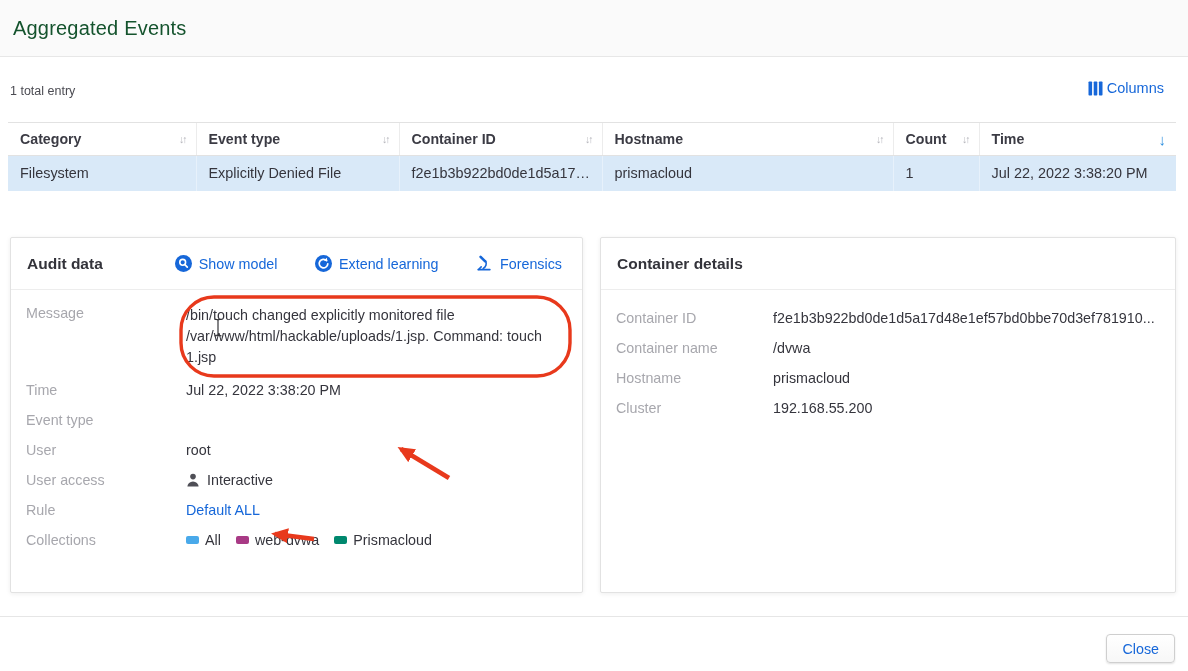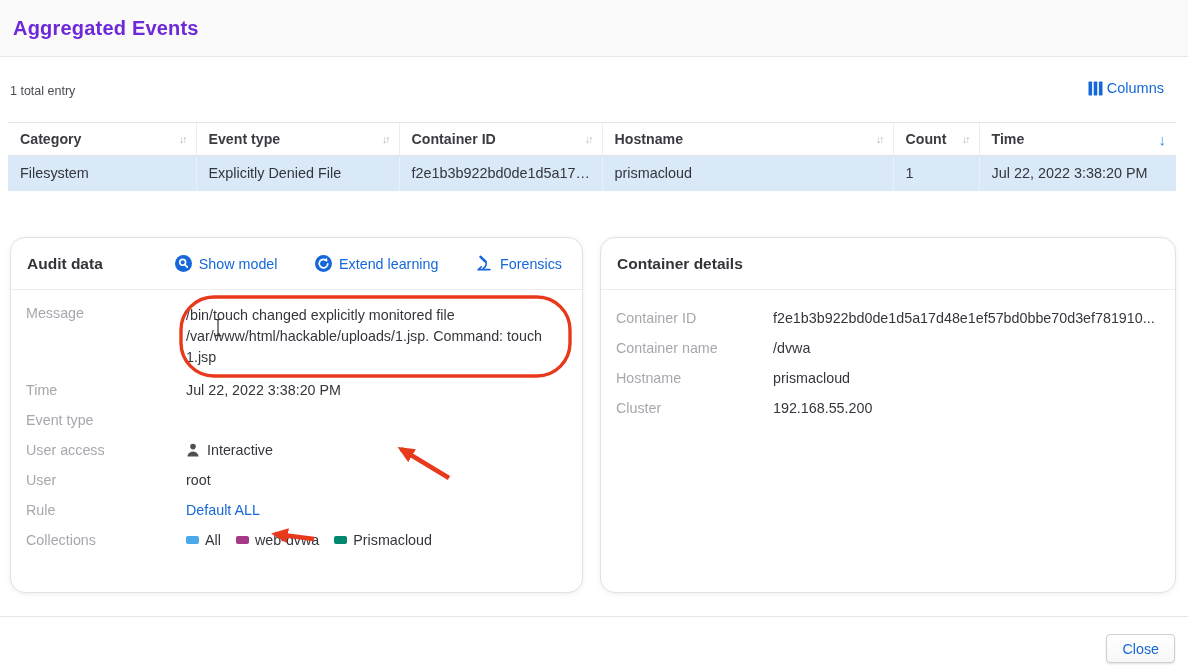--- a/index.html
+++ b/index.html
@@ -6,38 +6,38 @@
     --accent:#1667d9;
     --annotation:#e8391c;
   }
   *{box-sizing:border-box;margin:0;padding:0;}
   html,body{background:#fff;}
   body{font-family:"Liberation Sans",sans-serif;color:#3a3a42;}
   .screen{position:relative;width:1188px;height:671px;background:#fff;overflow:hidden;}
 
   
   .titlebar{position:absolute;left:0;top:0;width:100%;height:57px;background:#fafafa;border-bottom:1px solid #e7e7e7;display:flex;align-items:center;padding-left:13px;}
-  .titlebar h1{font-size:20px;font-weight:700;color:#6d28d9;letter-spacing:.2px;}
+  .titlebar h1{font-size:20px;font-weight:400;color:#14532d;letter-spacing:.2px;}
 
   
   .total-entries{position:absolute;left:10px;top:84px;font-size:12.5px;color:#4b4b52;}
   .columns-btn{position:absolute;right:24px;top:80px;display:flex;align-items:center;gap:4px;background:none;border:none;color:var(--accent);font-size:14.5px;font-family:inherit;cursor:pointer;}
 
   
   table.events{position:absolute;left:8px;top:122px;width:1168px;border-collapse:collapse;table-layout:fixed;}
   table.events th{height:33px;background:#fff;border-top:1px solid #e2e2e2;border-bottom:1px solid #e2e2e2;font-size:14.2px;font-weight:bold;color:#3b3b44;text-align:left;padding:0 10px 0 12px;}
   table.events th + th{border-left:1px solid #ececec;}
   .th-inner{display:flex;align-items:center;justify-content:space-between;gap:4px;}
   .sorters{font-size:10.5px;color:#b6b6bc;letter-spacing:-2px;white-space:nowrap;flex:none;}
   .sorted-desc{font-size:15px;color:#2e8fdf;font-weight:bold;flex:none;}
   table.events td{height:35px;background:#d9e9f8;font-size:14.4px;color:#35353d;padding:0 10px 0 12px;white-space:nowrap;overflow:hidden;text-overflow:ellipsis;}
   table.events td + td{border-left:1px solid #e7f1fb;}
 
   
-  .panel{position:absolute;background:#fff;border:1px solid #e2e2e2;border-radius:15px;box-shadow:0 1px 5px rgba(0,0,0,.07);}
+  .panel{position:absolute;background:#fff;border:1px solid #e2e2e2;border-radius:2px;box-shadow:0 1px 5px rgba(0,0,0,.07);}
   .panel-audit{left:10px;top:237px;width:573px;height:356px;}
   .panel-container{left:600px;top:237px;width:576px;height:356px;}
   .panel-head{height:52px;display:flex;align-items:center;padding:0 16px;border-bottom:1px solid #ededed;}
   .panel-title{font-size:15.5px;font-weight:bold;color:#33333a;white-space:nowrap;}
   .audit-actions{flex:1;display:flex;justify-content:space-between;margin-left:72px;padding-right:4px;}
   .action{display:flex;align-items:center;gap:7px;background:none;border:none;color:var(--accent);font-size:14.3px;font-family:inherit;cursor:pointer;white-space:nowrap;justify-content:center;}
   .panel-body{padding:13px 0 0 0;}
   .frow{display:flex;align-items:center;min-height:30px;padding-left:15px;}
   .frow.top{align-items:flex-start;padding-top:2px;}
   .flabel{flex:none;width:160px;font-size:14.3px;color:#a7a7ad;}
@@ -183,34 +183,34 @@
         <span class="fvalue wrap">/bin/touch changed explicitly monitored file /var/www/html/hackable/uploads/1.jsp. Command: touch 1.jsp</span>
       </div>
       <div class="frow">
         <span class="flabel">Time</span>
         <span class="fvalue">Jul 22, 2022 3:38:20 PM</span>
       </div>
       <div class="frow">
         <span class="flabel">Event type</span>
       </div>
       <div class="frow">
+        <span class="flabel">User</span>
+        <span class="fvalue">root</span>
+      </div>
+      <div class="frow">
         <span class="flabel">User access</span>
         <span class="fvalue">
           <span class="icon">
             <svg width="14" height="14" viewBox="0 0 14 14">
                 <circle cx="7" cy="3.6" r="2.8" fill="#4f4f56"></circle>
                 <path d="M1.4 13.6 a5.6 5.2 0 0 1 11.2 0 Z" fill="#4f4f56"></path>
               </svg>
           </span>
           <span>Interactive</span>
         </span>
-      </div>
-      <div class="frow">
-        <span class="flabel">User</span>
-        <span class="fvalue">root</span>
       </div>
       <div class="frow">
         <span class="flabel">Rule</span>
         <span class="fvalue">
             <a class="link">Default ALL</a>
           </span>
       </div>
       <div class="frow">
         <span class="flabel">Collections</span>
         <span class="fvalue chips">

